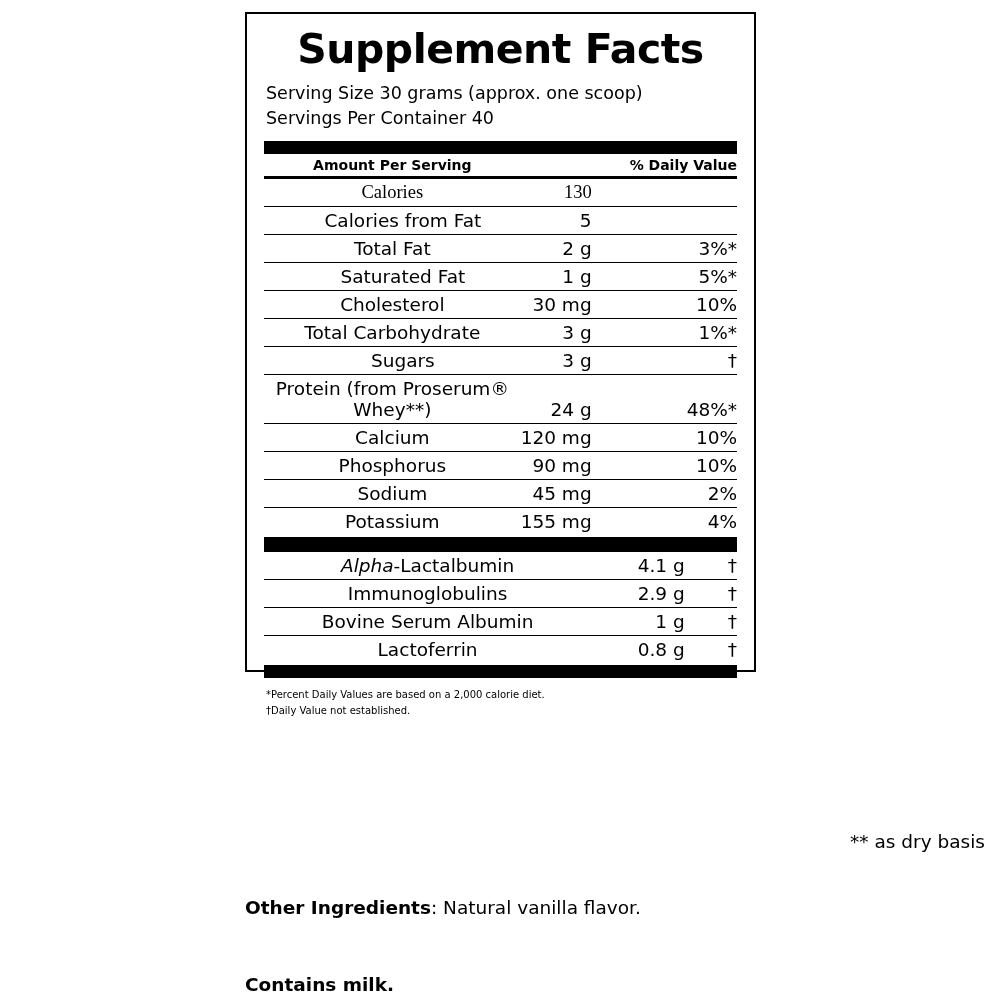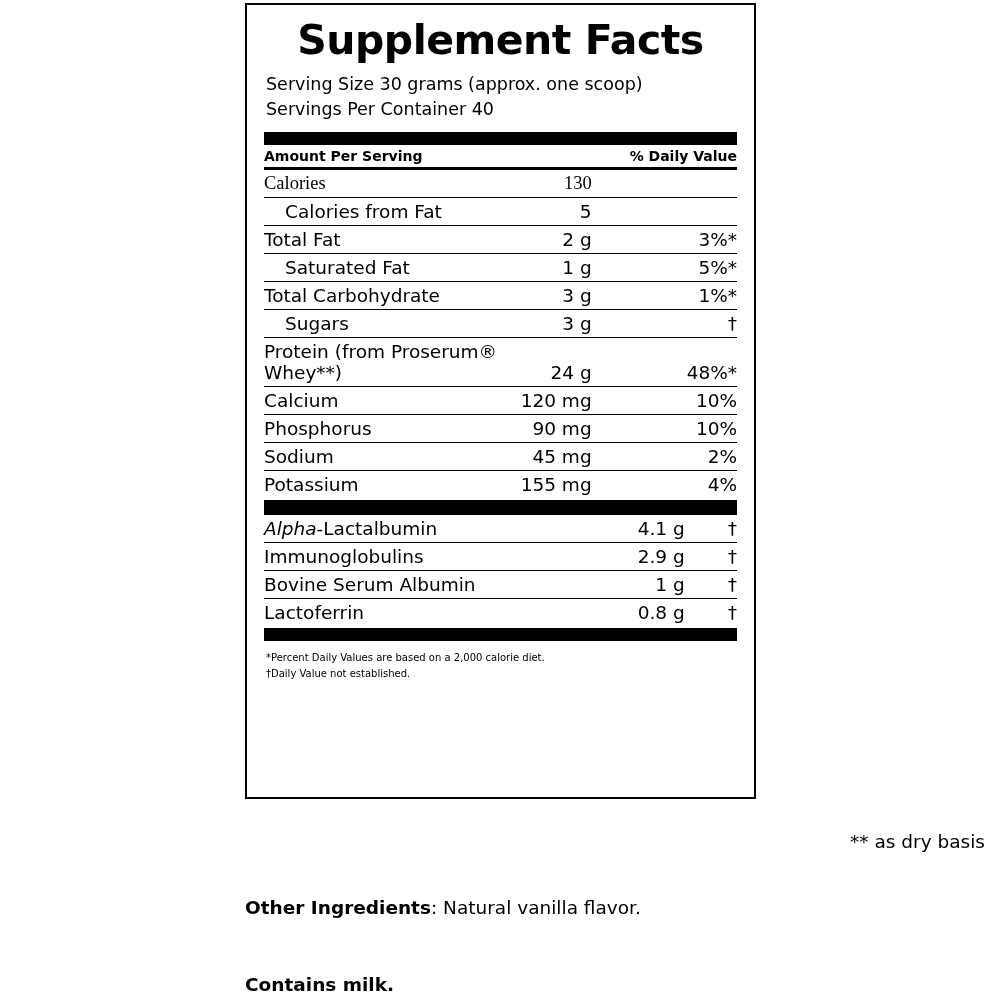--- a/index.html
+++ b/index.html
@@ -12,23 +12,23 @@
     background: #ffffff;
     font-family: "DejaVu Sans", "Liberation Sans", sans-serif;
     color: #000000;
     position: relative;
     overflow: hidden;
   }
 
   .panel {
     position: absolute;
     left: 245px;
-    top: 3px;
+    top: 12px;
     width: 511px;
-    height: 796px;
+    height: 660px;
     border: 2px solid #000;
     box-sizing: border-box;
     background: #fff;
   }
 
   .panel-inner {
     padding: 8px 17px 0 17px;
   }
 
   .title {
@@ -78,21 +78,21 @@
     padding-top: 3px;
     padding-bottom: 4px;
   }
   .row-line td {
     border-top: 1.2px solid #000;
   }
   .row-thickline td {
     border-top: 3px solid #000;
     font-family: Liberation Serif, serif;
   }
-  .c-name { text-align: left; margin-left: 41px; }
+  .c-name { text-align: center; margin-left: 41px; }
   .c-amt  { text-align: right; padding-right: 38px !important; white-space: nowrap;}
   .c-dv   { text-align: right; white-space: nowrap; }
   .indent { padding-left: 21px !important; }
   .ital { font-style: italic; }
 
   .footnotes {
     font-size: 10px;
     line-height: 1.5;
     margin-top: 9px;
     margin-left: 2px;
@@ -143,20 +143,25 @@
           <td class="c-name">Total Fat</td>
           <td class="c-amt">2 g</td>
           <td class="c-dv">3%*</td>
         </tr>
         <tr class="row-line">
           <td class="c-name indent">Saturated Fat</td>
           <td class="c-amt">1 g</td>
           <td class="c-dv">5%*</td>
         </tr>
         <tr class="row-line">
+          <td class="c-name">Cholesterol</td>
+          <td class="c-amt">30 mg</td>
+          <td class="c-dv">10%</td>
+        </tr>
+        <tr class="row-line">
           <td class="c-name">Total Carbohydrate</td>
           <td class="c-amt">3 g</td>
           <td class="c-dv">1%*</td>
         </tr>
         <tr class="row-line">
           <td class="c-name indent">Sugars</td>
           <td class="c-amt">3 g</td>
           <td class="c-dv">†</td>
         </tr>
         <tr class="row-line">

